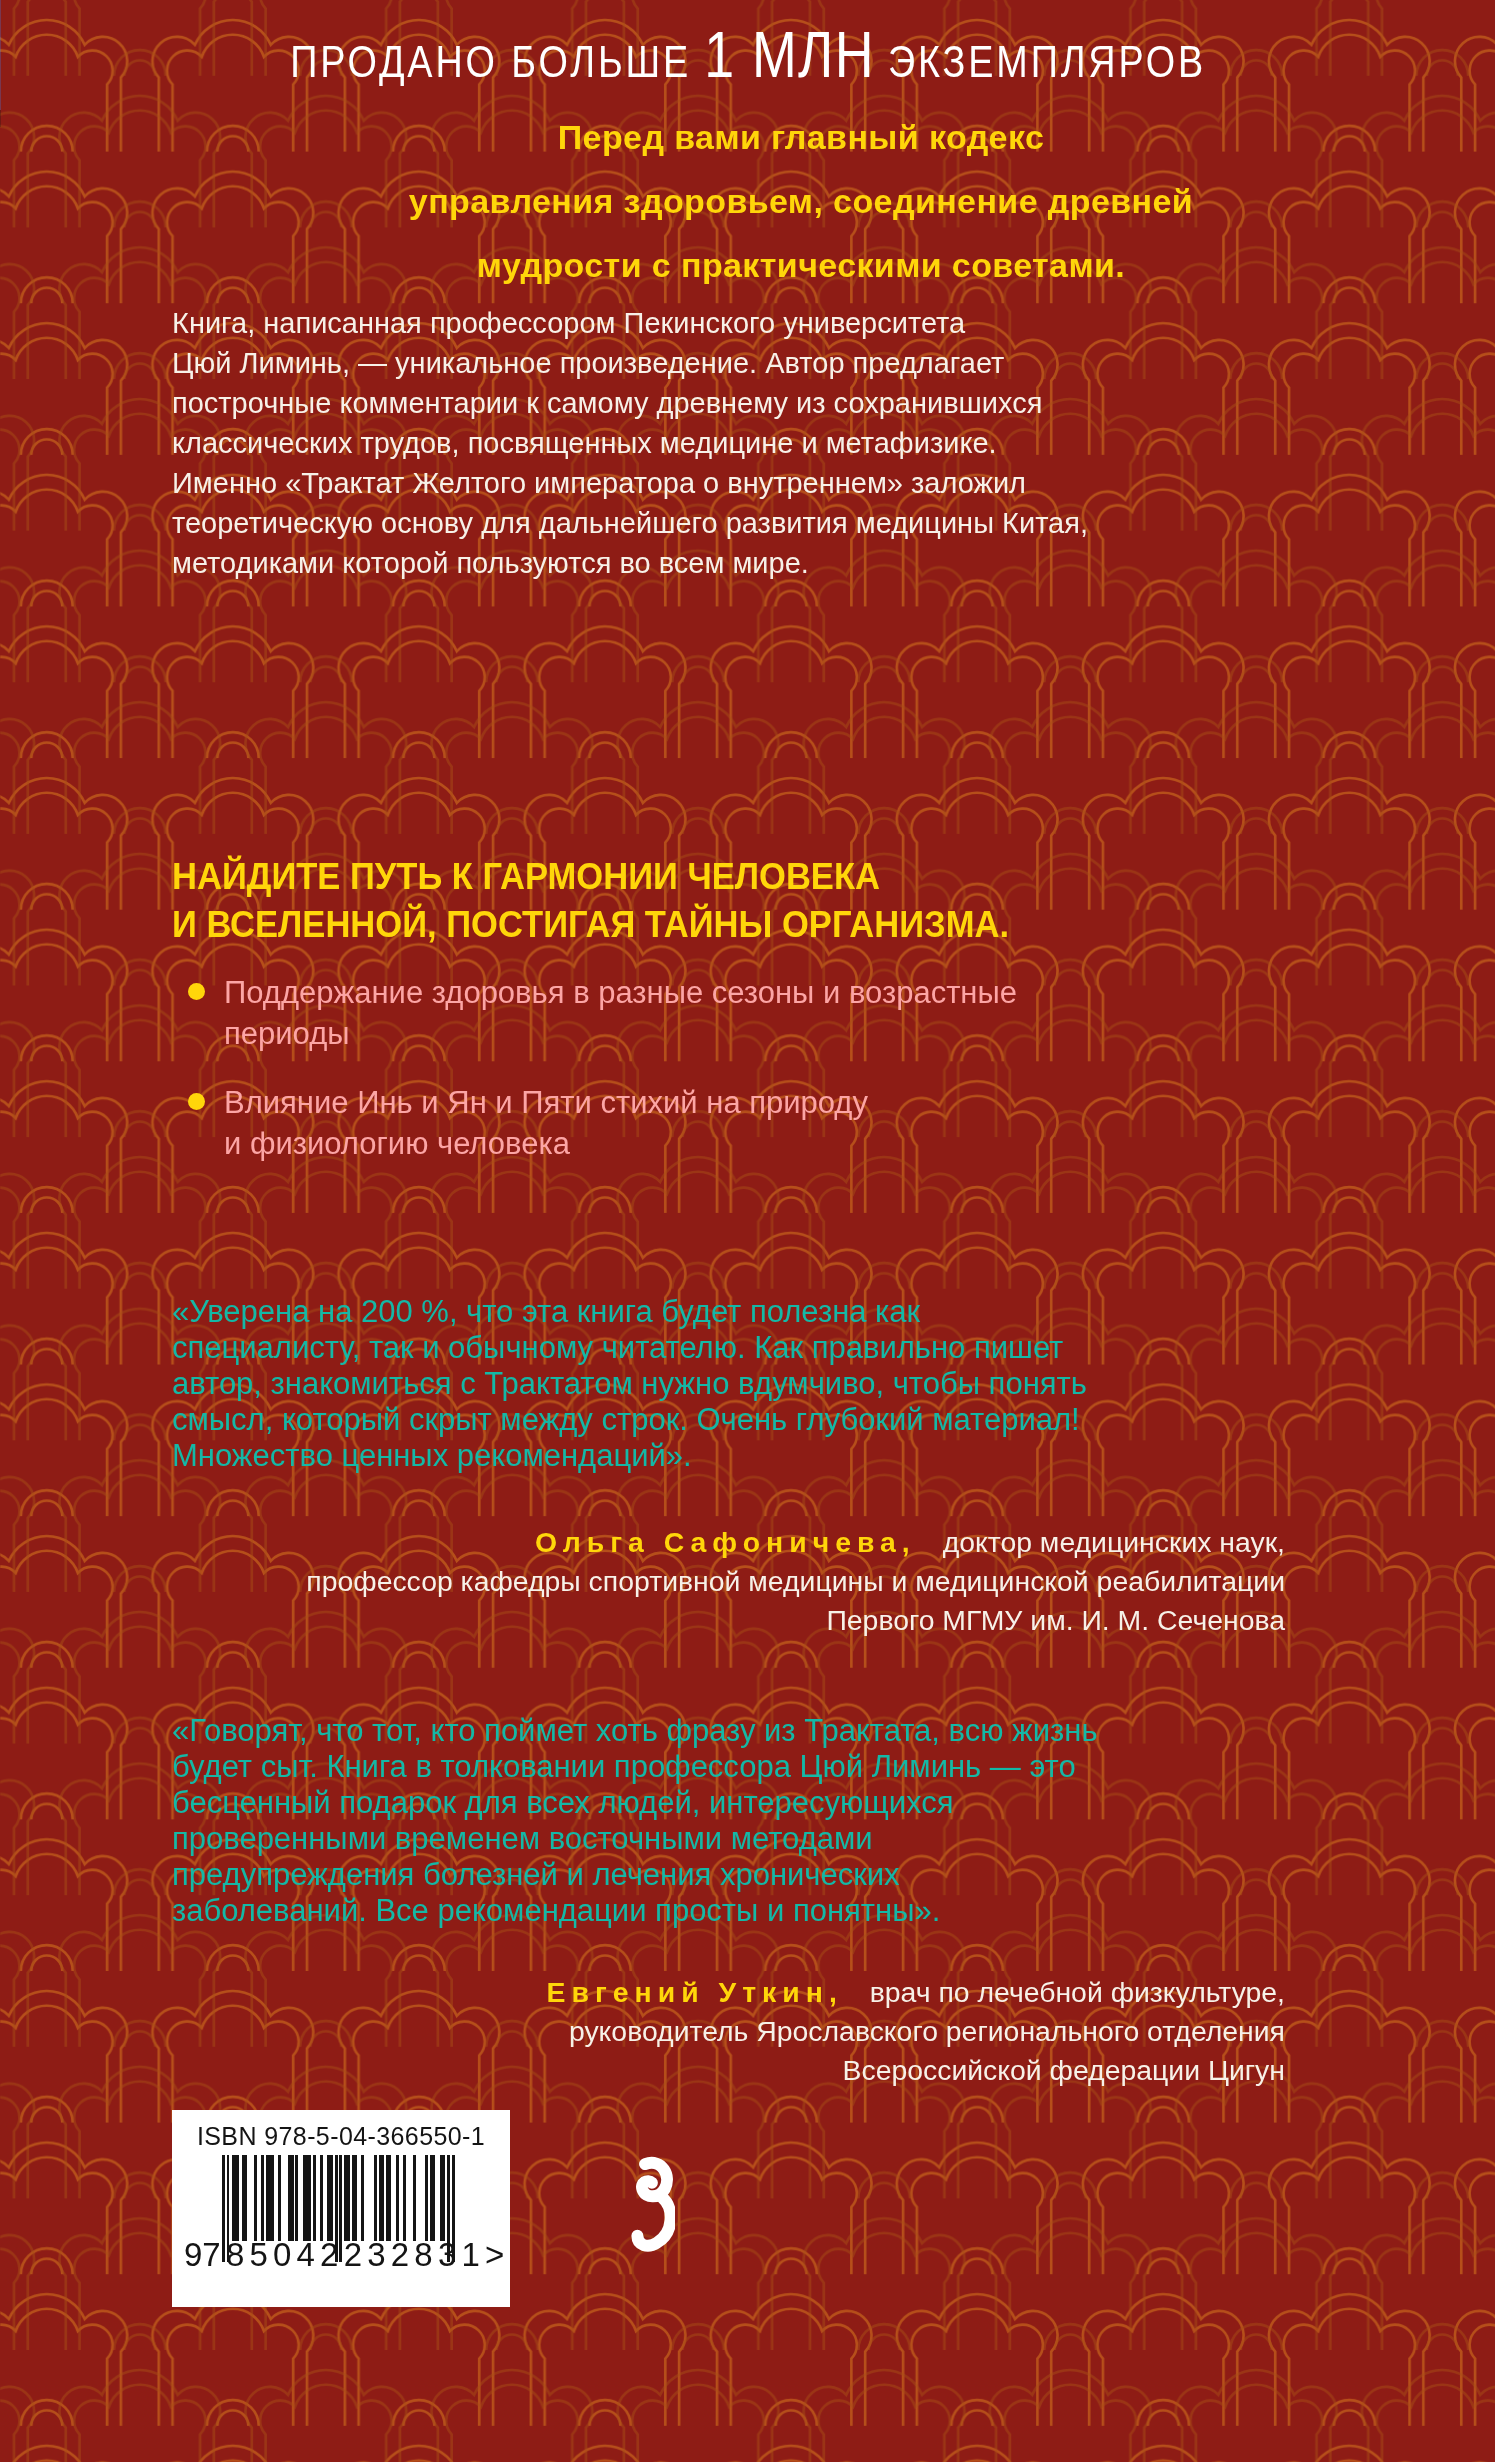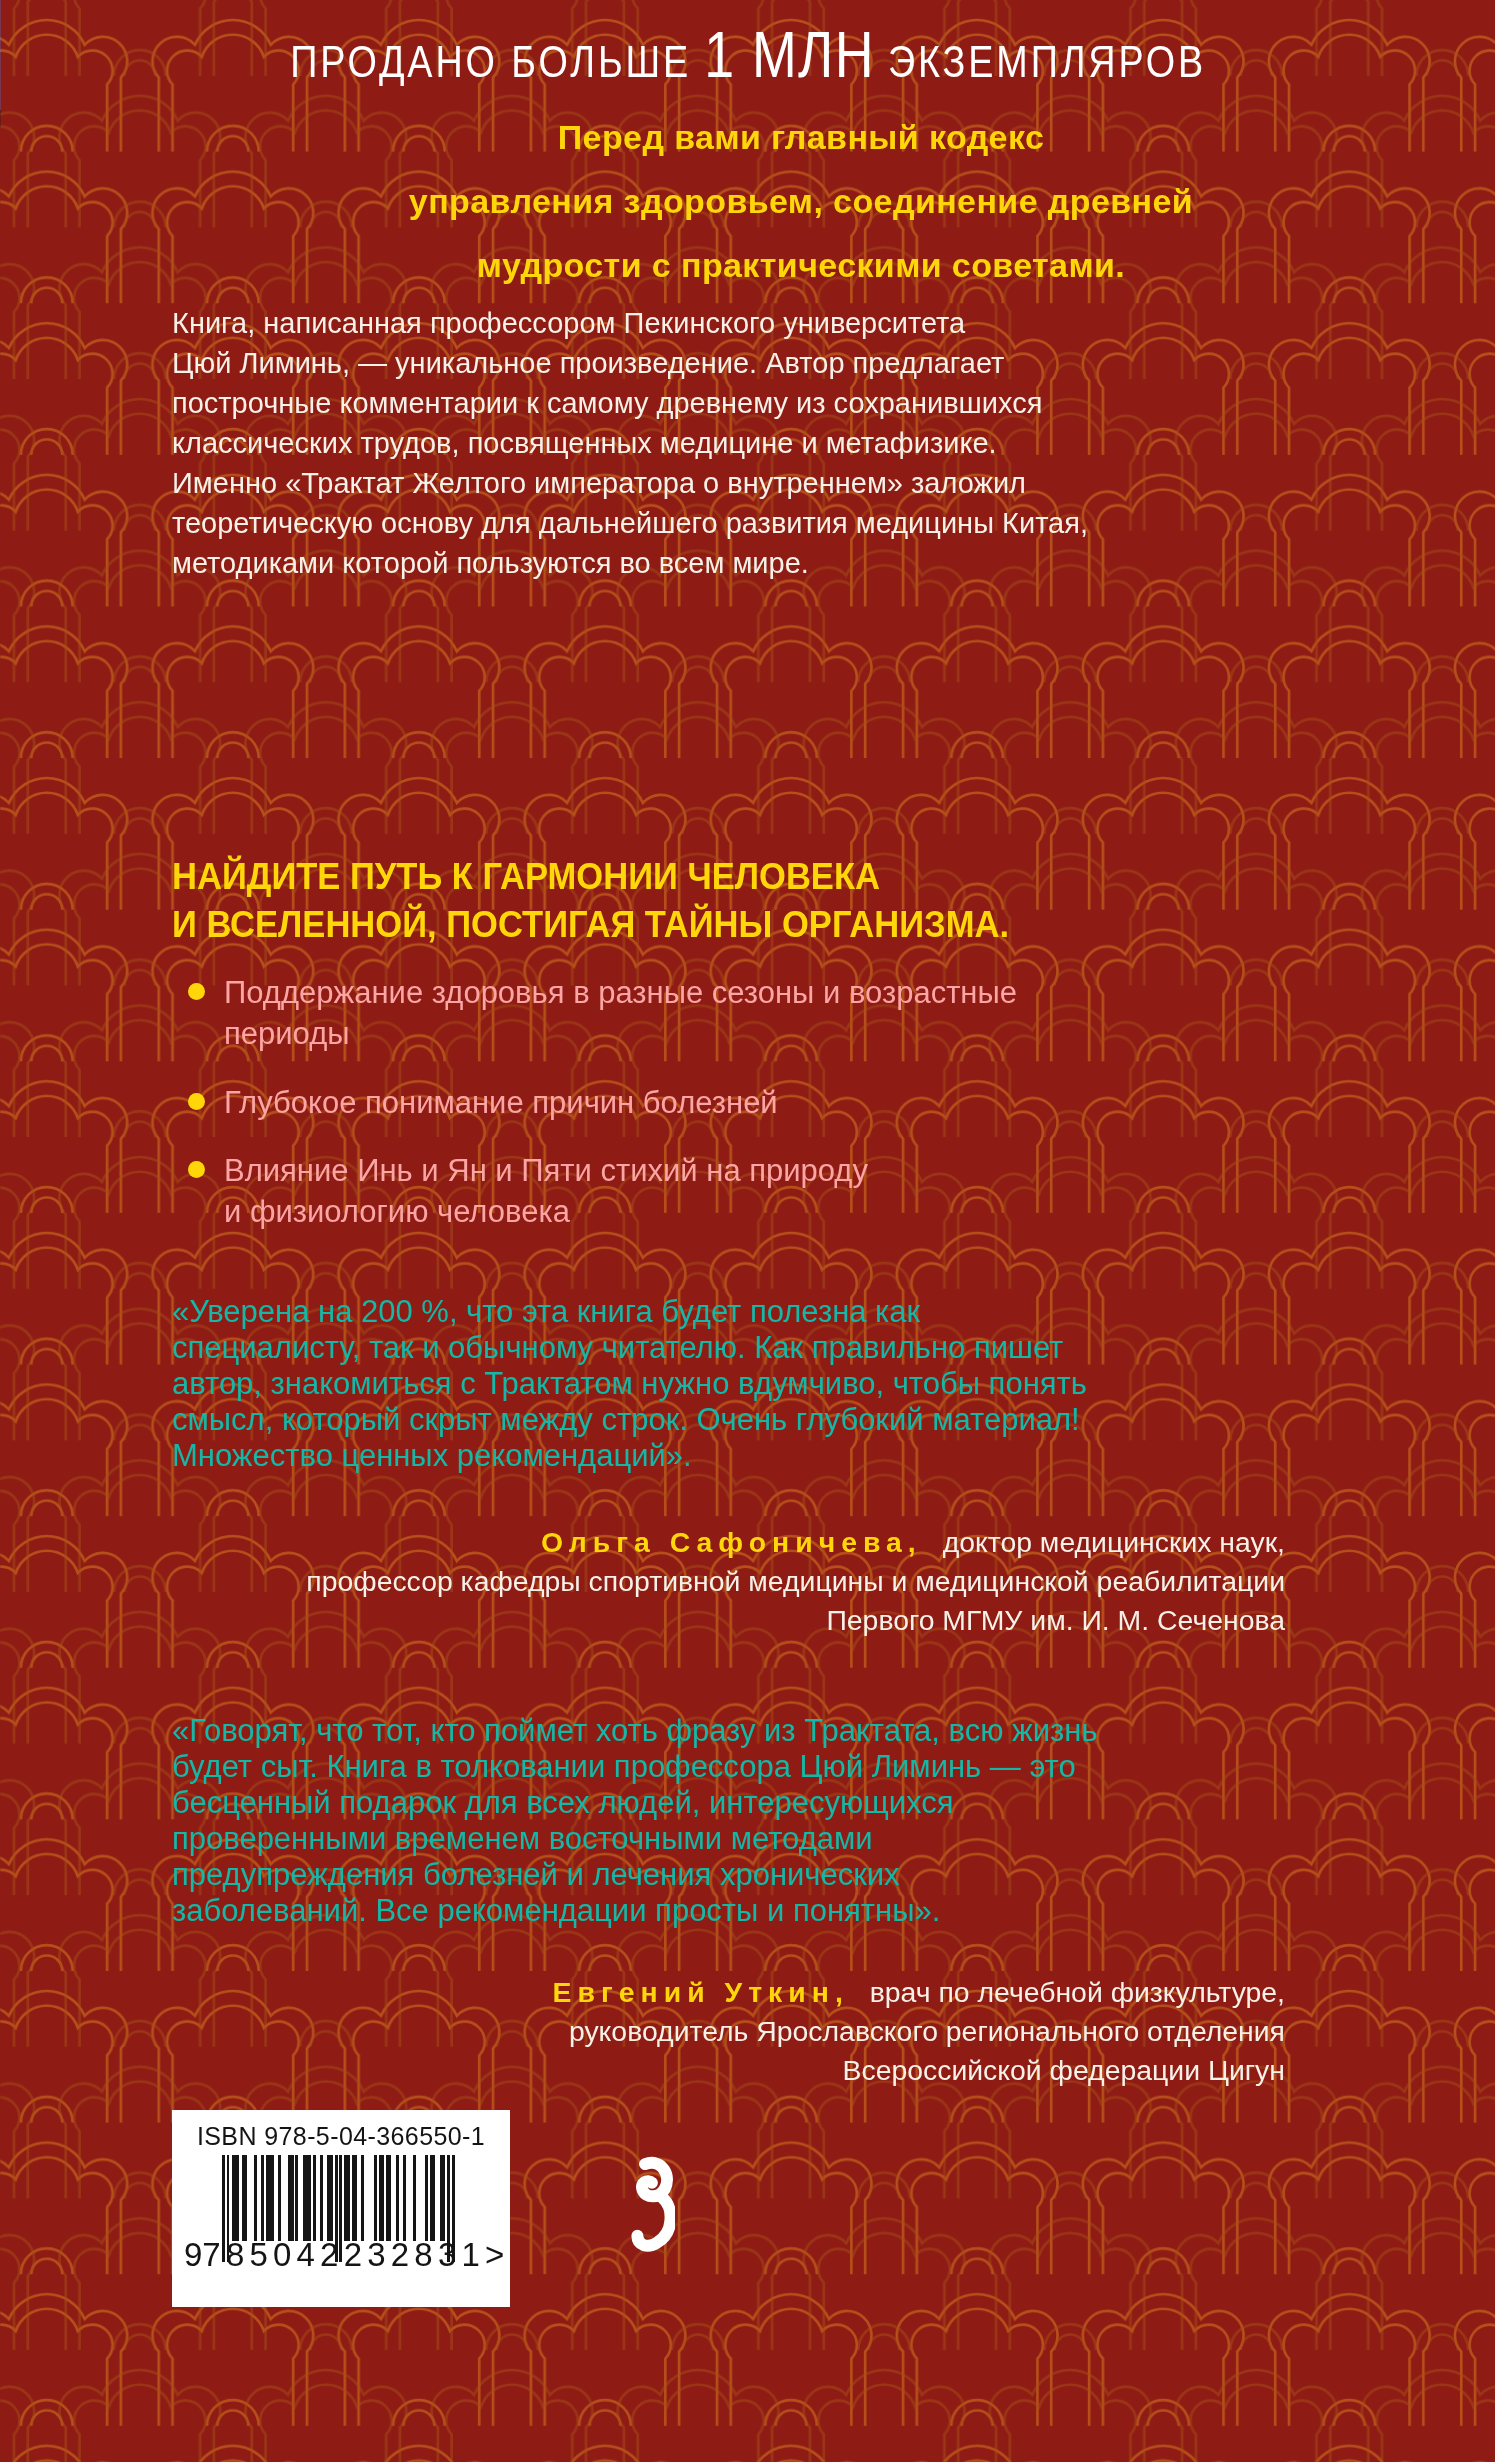--- a/index.html
+++ b/index.html
@@ -46,21 +46,21 @@
 
   .quote{
     left:172px;width:1258px;
     color:#14b8a6;font-size:31px;line-height:36px;white-space:pre-line;
   }
   .quote-1{top:1294px;}
   .quote-2{top:1713px;}
   .attr{left:172px;width:1113px;text-align:right;color:#f7f1e8;font-size:28.4px;line-height:39px;}
   .attr-1{top:1523px;}
   .attr-2{top:1973px;}
-  .attr-name{color:#ffd60a;font-weight:700;letter-spacing:6px;margin-right:13px;}
+  .attr-name{color:#ffd60a;font-weight:700;letter-spacing:6px;margin-right:19px;}
 
   .barcode-box{
     left:172px;top:2110px;width:338px;height:197px;background:#ffffff;
     z-index:2;
   }
   .bc-isbn{
     position:absolute;top:12px;left:0;width:100%;text-align:center;
     color:#141414;font-size:25px;letter-spacing:0.4px;
   }
   .bc-bars{position:absolute;left:50px;top:45px;width:233px;height:107px;}
@@ -127,24 +127,20 @@
   </div>
 
   <div class="layer subhead">НАЙДИТЕ ПУТЬ К ГАРМОНИИ ЧЕЛОВЕКА
 И ВСЕЛЕННОЙ, ПОСТИГАЯ ТАЙНЫ ОРГАНИЗМА.</div>
 
   <ul class="layer bullets">
     <li>
       <span class="dot"></span>
       <span class="bullet-text">Поддержание здоровья в разные сезоны и возрастные
 периоды</span>
-    </li>
-    <li>
-      <span class="dot"></span>
-      <span class="bullet-text">Глубокое понимание причин болезней</span>
     </li>
     <li>
       <span class="dot"></span>
       <span class="bullet-text">Влияние Инь и Ян и Пяти стихий на природу
 и физиологию человека</span>
     </li>
   </ul>
 
   <div class="layer quote quote-1">«Уверена на 200 %, что эта книга будет полезна как
 специалисту, так и обычному читателю. Как правильно пишет

